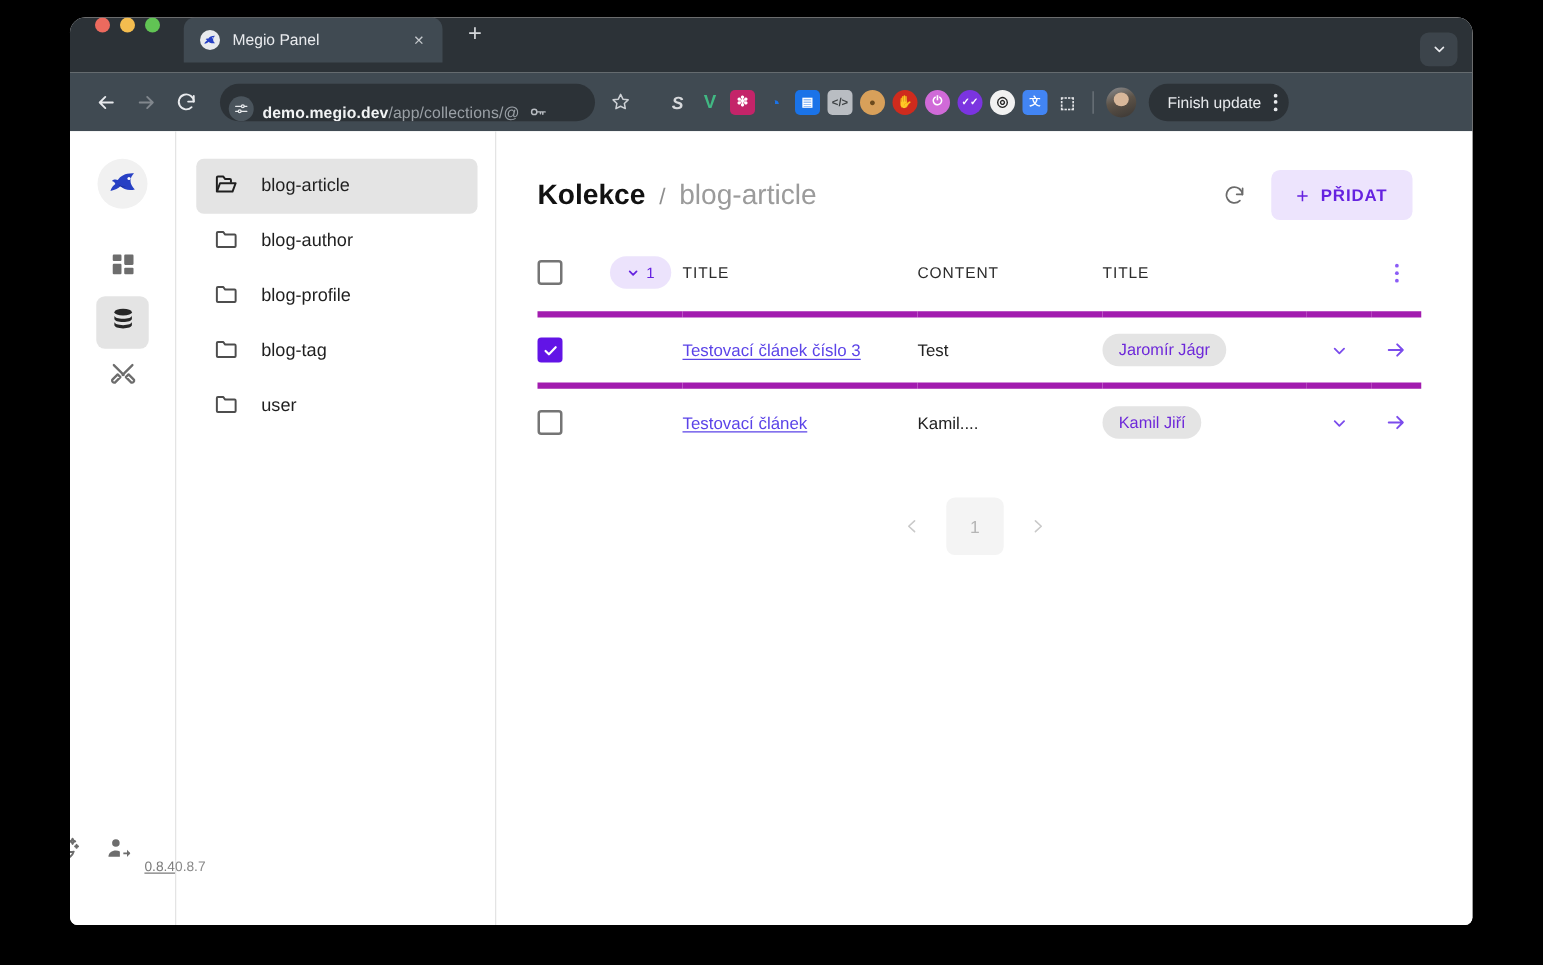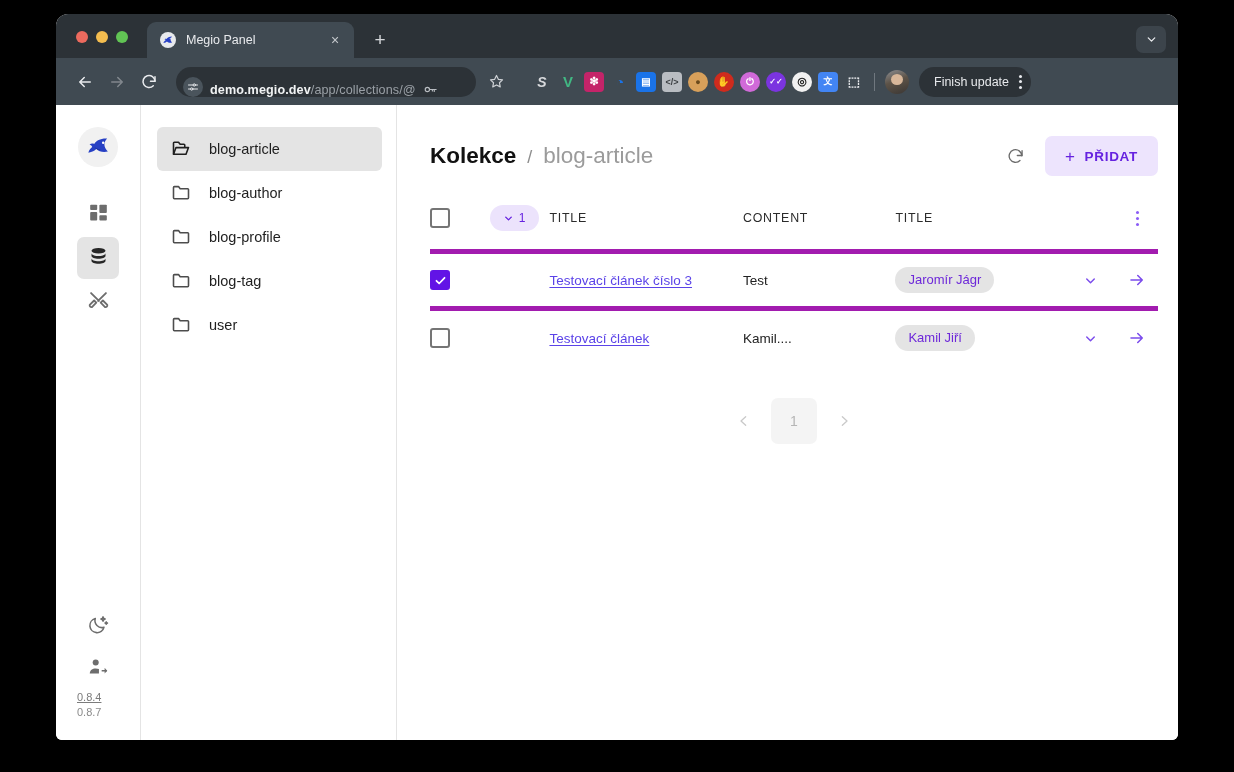--- a/index.html
+++ b/index.html
@@ -20,21 +20,21 @@
     background: #ffffff;
     box-shadow: 0 6px 26px rgba(0,0,0,.55);
   }
 
   
   #tab-strip {
     position: relative;
     height: 44px;
     background: #2c3237;
     display: flex;
-    align-items: flex-end;
+    align-items: flex-start;
   }
   .traffic-lights { display: flex; gap: 8px; padding: 0 0 15px 20px; }
   .tl { width: 12px; height: 12px; border-radius: 50%; }
   .tl.red { background: #ec6a5e; }
   .tl.yellow { background: #f4bd4f; }
   .tl.green { background: #61c454; }
 
   #tab-active {
     margin-left: 19px;
     height: 36px;
@@ -172,22 +172,22 @@
     display: flex; align-items: center; justify-content: center;
     margin-bottom: 26px;
   }
   .rail-item {
     width: 42px; height: 42px; border-radius: 7px;
     display: flex; align-items: center; justify-content: center;
     margin-bottom: 2px;
   }
   .rail-item.active { background: #e4e4e4; }
   #rail-bottom {
-    position: absolute; bottom: 20px;
-    display: flex; flex-direction: column; align-items: flex-start;
+    position: absolute; bottom: 38px;
+    display: flex; flex-direction: row; align-items: flex-end;
   }
   .rail-bottom-item {
     width: 42px; height: 42px;
     display: flex; align-items: center; justify-content: center;
   }
   .version {
     font-size: 11px; color: #8a8a8a; line-height: 15px; text-align: center;
   }
   .version.link { color: #7b7b7b; text-decoration: underline; }
 
@@ -204,21 +204,21 @@
     padding: 0 14px;
     border-radius: 6px;
     color: #1f1f1f;
     font-size: 14.5px;
   }
   .coll-item.active { background: #e4e4e4; }
 
   
   #main {
     flex: 1 1 auto;
-    padding: 30px 20px 0 33px;
+    padding: 30px 48px 0 33px;
     min-width: 0;
   }
   #main-header {
     display: flex; align-items: center;
     height: 42px;
     margin-bottom: 28px;
   }
   #breadcrumb {
     display: flex; align-items: baseline; gap: 11px;
     font-size: 22.5px;

